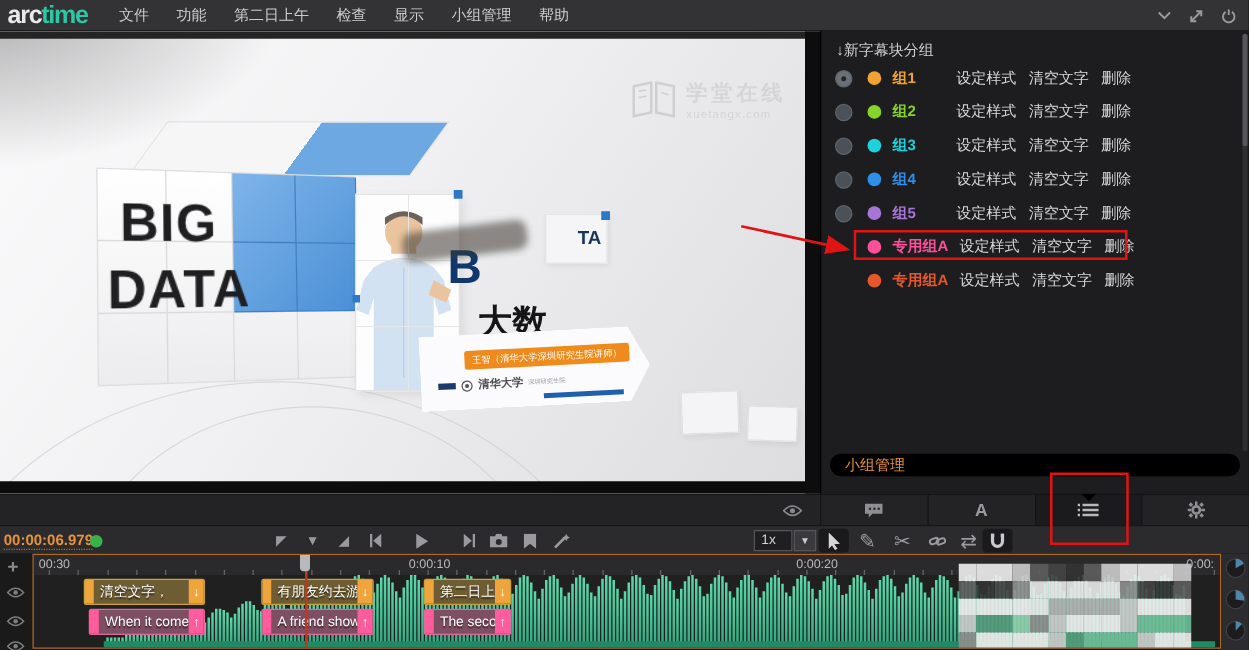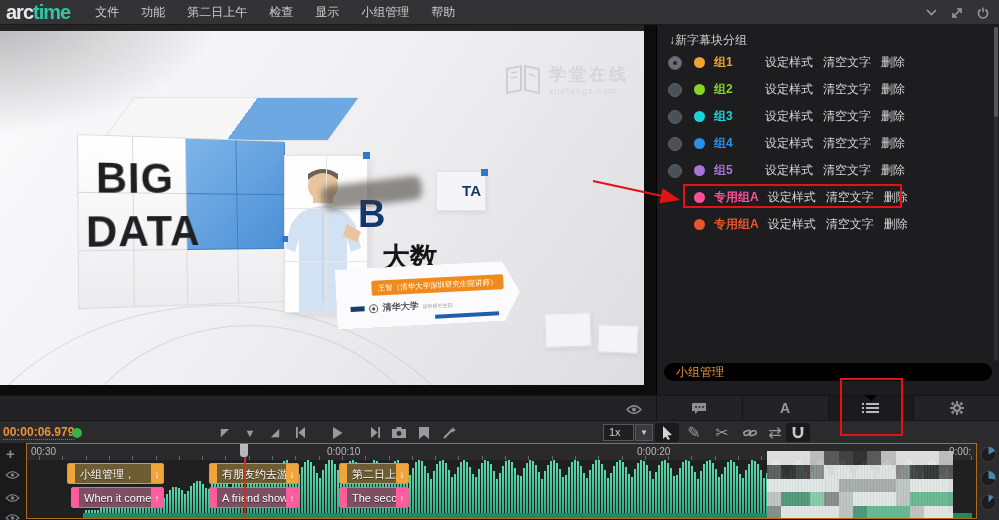--- a/index.html
+++ b/index.html
@@ -814,21 +814,21 @@
           <span class="tick" style="left: 827.5px;"></span>
           <span class="tick" style="left: 850.8px;"></span>
           <span class="tick" style="left: 874.1px;"></span>
           <span class="tick" style="left: 897.4px;"></span>
           <span class="tick" style="left: 920.7px;"></span>
           <span class="tick" style="left: 944px;"></span>
         </div>
 
       <div class="blk zh t1" style="left:40px;width:97px;">
         <span class="lh"></span>
-        <span class="txt">小组管理，</span>
+        <span class="txt">清空文字，</span>
         <span class="rh">↓</span>
       </div>
       <div class="blk zh t1" style="left:182px;width:90px;">
         <span class="lh"></span>
         <span class="txt">有朋友约去游…</span>
         <span class="rh">↓</span>
       </div>
       <div class="blk zh t1" style="left:312px;width:70px;">
         <span class="lh"></span>
         <span class="txt">第二日上午</span>

